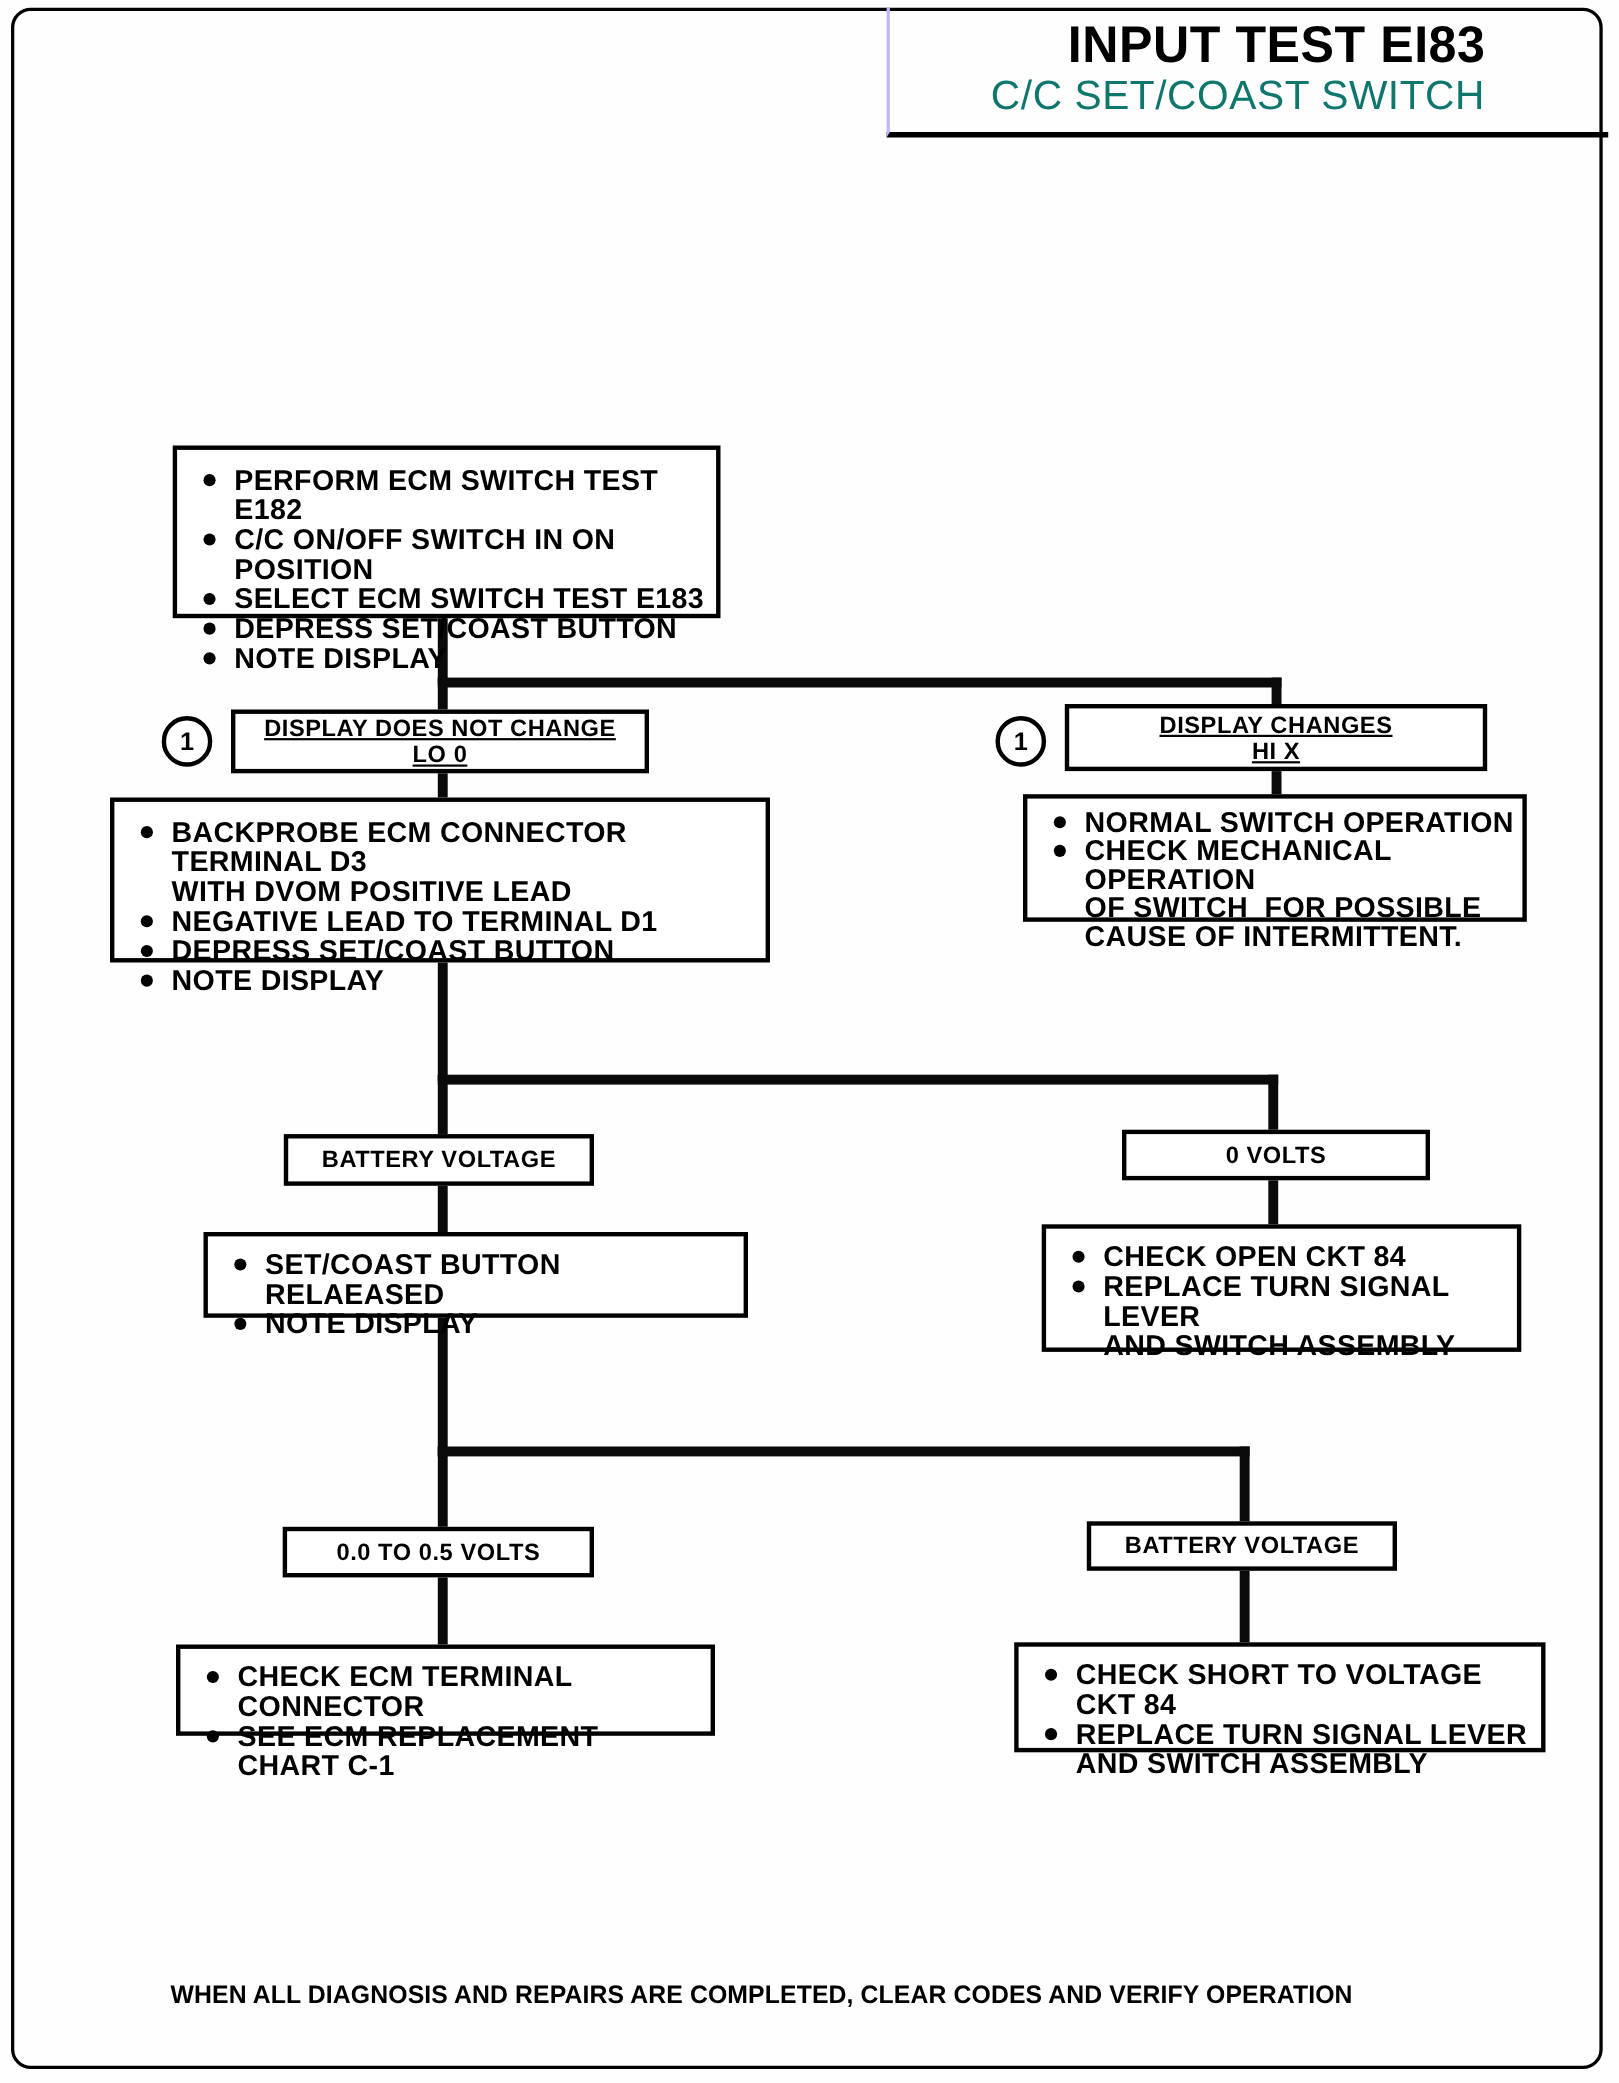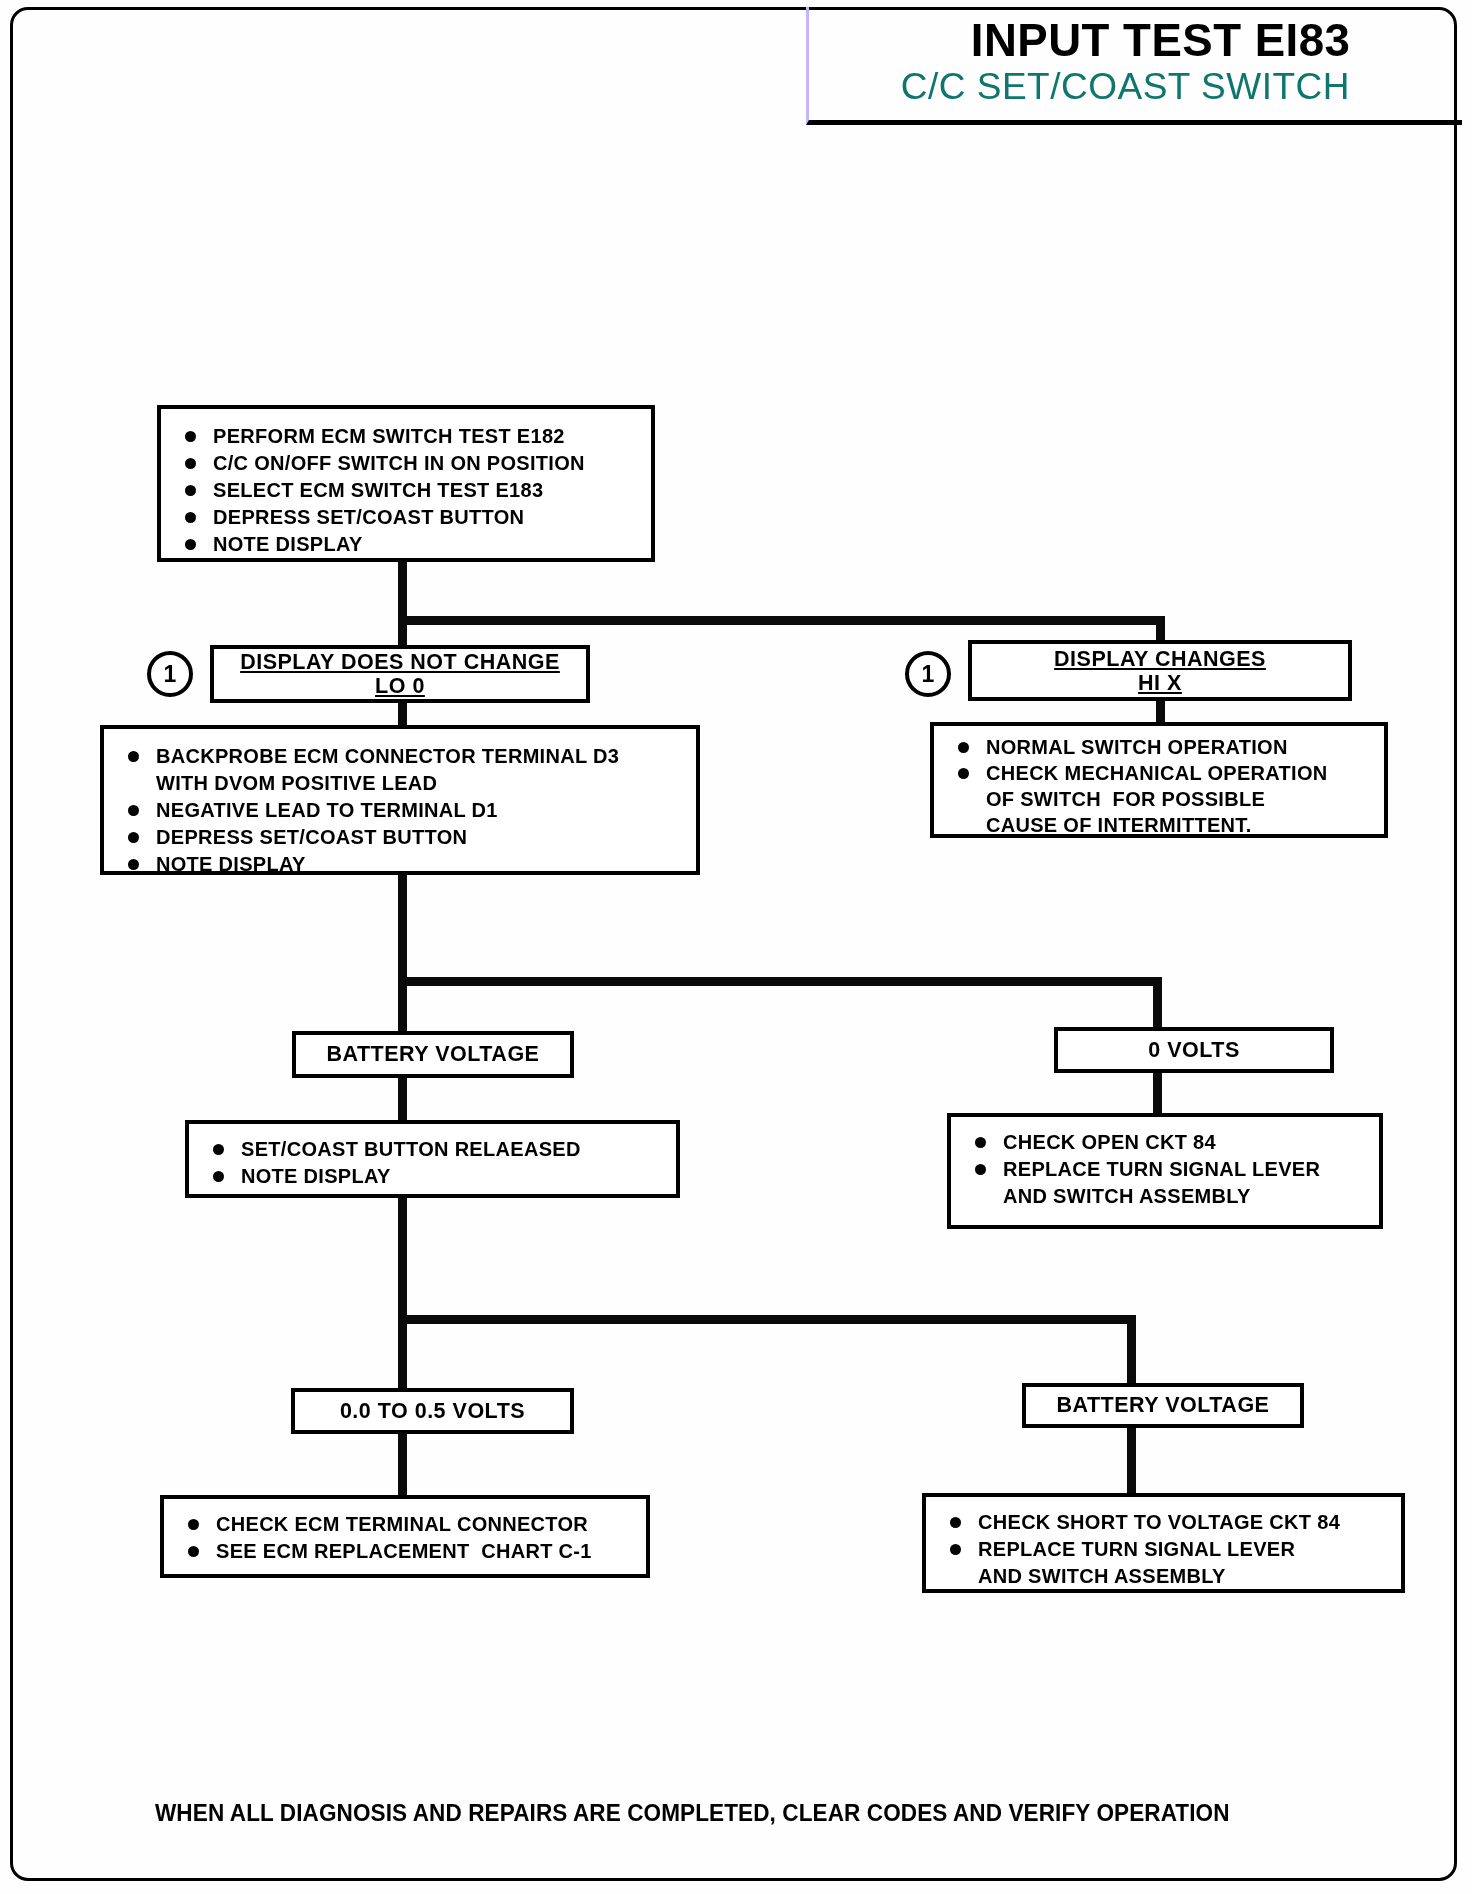--- a/index.html
+++ b/index.html
@@ -50,21 +50,21 @@
   #c-v5-left   { left:398px; top:1430px; height:68px;  }
   #c-v5-right  { left:1127px; top:1424px; height:72px; }
   
   .fbox {
     position:absolute; border:4px solid #000; background:#fff;
     box-sizing:border-box; z-index:2;
   }
   .fbox ul { list-style:none; margin:0; padding:14px 6px 0 16px; }
   .fbox li {
     position:relative; padding-left:36px;
-    font-size:20px; font-weight:bold; letter-spacing:0.3px;
+    font-size:26px; font-weight:bold; letter-spacing:0.3px;
     line-height:27px; white-space:pre-wrap;
   }
   .fbox li::before {
     content:""; position:absolute; left:8px; top:8px;
     width:11px; height:11px; border-radius:50%; background:#000;
   }
   .fbox.tight ul { padding-top:8px; }
   .fbox.tight li { line-height:26px; }
   .fbox.pad12 ul { padding-top:12px; }
   #box-step1       { left:157px; top:405px;  width:498px; height:157px; }
@@ -82,21 +82,21 @@
     font-size:21.5px; font-weight:bold; letter-spacing:0.5px; line-height:24px;
     text-align:center;
     text-decoration:underline;
   }
   #label-left  { left:210px; top:645px; width:380px; height:58px; }
   #label-right { left:968px; top:640px; width:384px; height:61px; }
   .result-box {
     position:absolute; border:4px solid #000; background:#fff;
     box-sizing:border-box; z-index:2;
     display:flex; align-items:center; justify-content:center;
-    font-size:21.5px; font-weight:bold; letter-spacing:0.5px;margin-left:34px;
+    font-size:21.5px; font-weight:bold; letter-spacing:0.5px;
   }
   #res-batt1 { left:258px;  top:1031px; width:282px; height:47px; }
   #res-0v    { left:1020px; top:1027px; width:280px; height:46px; }
   #res-lowv  { left:257px;  top:1388px; width:283px; height:46px; }
   #res-batt2 { left:988px;  top:1383px; width:282px; height:45px; }
   
   .marker {
     position:absolute; width:46px; height:46px;
     border:4px solid #000; border-radius:50%; background:#fff;
     box-sizing:border-box; z-index:2;

